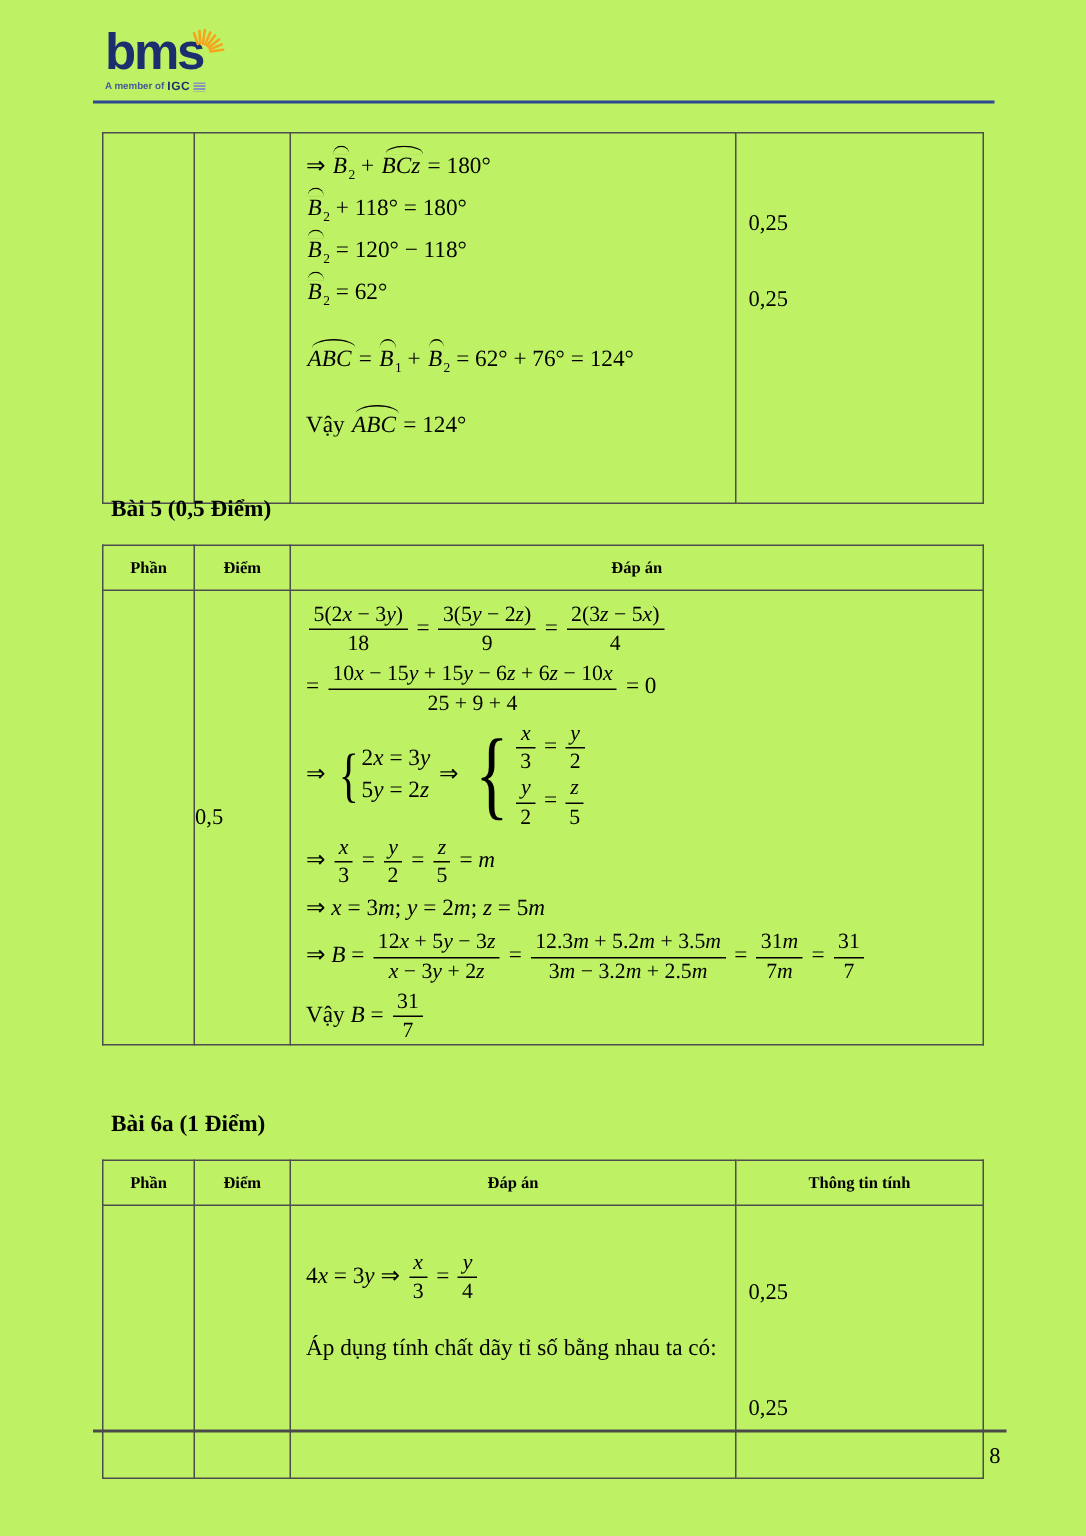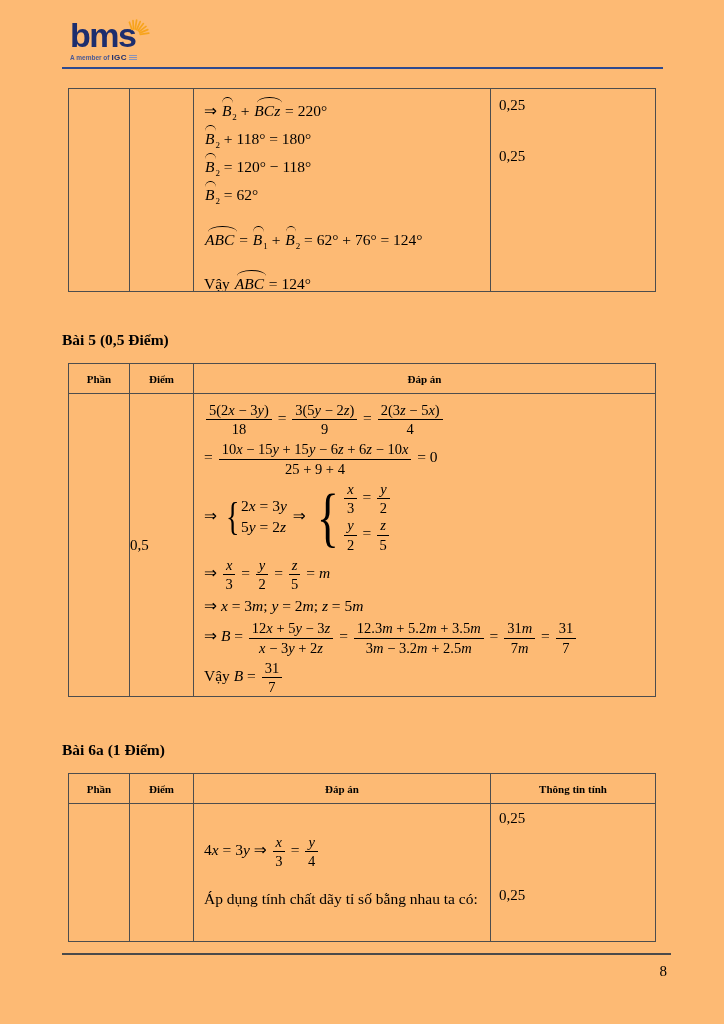--- a/index.html
+++ b/index.html
@@ -1,39 +1,39 @@
 <!DOCTYPE html>
 <html><head>
 <meta charset="utf-8">
 <style>
   html,body{margin:0;padding:0;}
   body{width:724px;height:1024px;background:#e8e8e8;font-family:"Liberation Serif",serif;}
-  .page{position:relative;width:724px;height:1024px;background:#fdba74;overflow:hidden;color:#000;}
+  .page{position:relative;width:724px;height:1024px;background:#bef264;overflow:hidden;color:#000;}
 
   
   .logo{position:absolute;left:70px;top:18px;width:110px;}
   .bms{font-family:"Liberation Sans",sans-serif;font-weight:bold;font-size:34px;color:#1d2e6e;letter-spacing:-1.5px;line-height:1;display:inline-block;}
   .sun{position:absolute;left:57px;top:-7px;}
   .tagline{margin-top:1px;font-family:"Liberation Sans",sans-serif;font-size:6.5px;color:#4a5a96;display:flex;align-items:center;gap:2px;white-space:nowrap;font-weight:bold;}
   .tagline b{font-size:8px;color:#1d2e6e;letter-spacing:0.4px;}
   .igc-lines{display:inline-block;width:8px;height:6px;background:repeating-linear-gradient(to bottom,#8a93b8 0 1px,transparent 1px 2px);}
   .hrule{position:absolute;left:62px;top:67px;width:601px;height:2px;background:#2e4a8f;}
   .frule{position:absolute;left:62px;top:953px;width:609px;height:2px;background:#4a4a4a;}
   .pagenum{position:absolute;left:645px;top:963px;width:22px;text-align:right;font-size:15px;}
 
   
-  .sec-h{position:absolute;left:62px;font-weight:bold;font-size:15.5px;}
+  .sec-h{position:absolute;left:74px;font-weight:bold;font-size:15.5px;}
 
   
   table.tbl{position:absolute;left:68px;border-collapse:collapse;table-layout:fixed;}
   .tbl td{border:1.2px solid #4d4d4d;vertical-align:top;padding:0;}
   .tbl td.th{font-weight:bold;font-size:11px;text-align:center;vertical-align:middle;height:29px;}
   .cellbox{overflow:hidden;}
   .dap-box{padding:4px 4px 0 10px;}
-  .score-box{font-size:15px;padding:0 0 0 8px;}
+  .score-box{font-size:15px;padding:0 0 0 8px;margin-top:44px;}
 
   
   .math{font-size:15.5px;}
   .math-line{margin:4px 0;white-space:nowrap;line-height:1.3;}
   .math-spacer{height:12px;}
   i{font-style:italic;}
   sub{font-size:9px;line-height:0;}
   .frac{display:inline-flex;flex-direction:column;align-items:center;vertical-align:middle;margin:0 2px;line-height:1.12;}
   .frac .num{padding:0 3px 1px;border-bottom:1px solid #000;}
   .frac .den{padding-top:1px;}
@@ -83,21 +83,21 @@
     <tbody>
         <tr>
       <td>
             <div class="cellbox" style="height:202px;"></div>
           </td>
       <td>
             <div class="cellbox" style="height:202px;"></div>
           </td>
       <td>
             <div class="cellbox dap-box" style="height:198px;">
-              <div class="math-line"><span>⇒ </span><span class="hatw"><span class="hat-mark"></span><i>B</i></span><sub>2</sub><span> + </span><span class="hatw"><span class="hat-mark"></span><i>BCz</i></span><span> = 220°</span></div>
+              <div class="math-line"><span>⇒ </span><span class="hatw"><span class="hat-mark"></span><i>B</i></span><sub>2</sub><span> + </span><span class="hatw"><span class="hat-mark"></span><i>BCz</i></span><span> = 180°</span></div>
               <div class="math-line"><span class="hatw"><span class="hat-mark"></span><i>B</i></span><sub>2</sub><span> + 118° = 180°</span></div>
               <div class="math-line"><span class="hatw"><span class="hat-mark"></span><i>B</i></span><sub>2</sub><span> = 120° − 118°</span></div>
               <div class="math-line"><span class="hatw"><span class="hat-mark"></span><i>B</i></span><sub>2</sub><span> = 62°</span></div>
               <div class="math-spacer"></div>
               <div class="math-line"><span class="hatw"><span class="hat-mark"></span><i>ABC</i></span><span> = </span><span class="hatw"><span class="hat-mark"></span><i>B</i></span><sub>1</sub><span> + </span><span class="hatw"><span class="hat-mark"></span><i>B</i></span><sub>2</sub><span> = 62° + 76° = 124°</span></div>
               <div class="math-spacer"></div>
               <div class="math-line"><span>Vậy </span><span class="hatw"><span class="hat-mark"></span><i>ABC</i></span><span> = 124°</span></div>
             </div>
           </td>
       <td>

